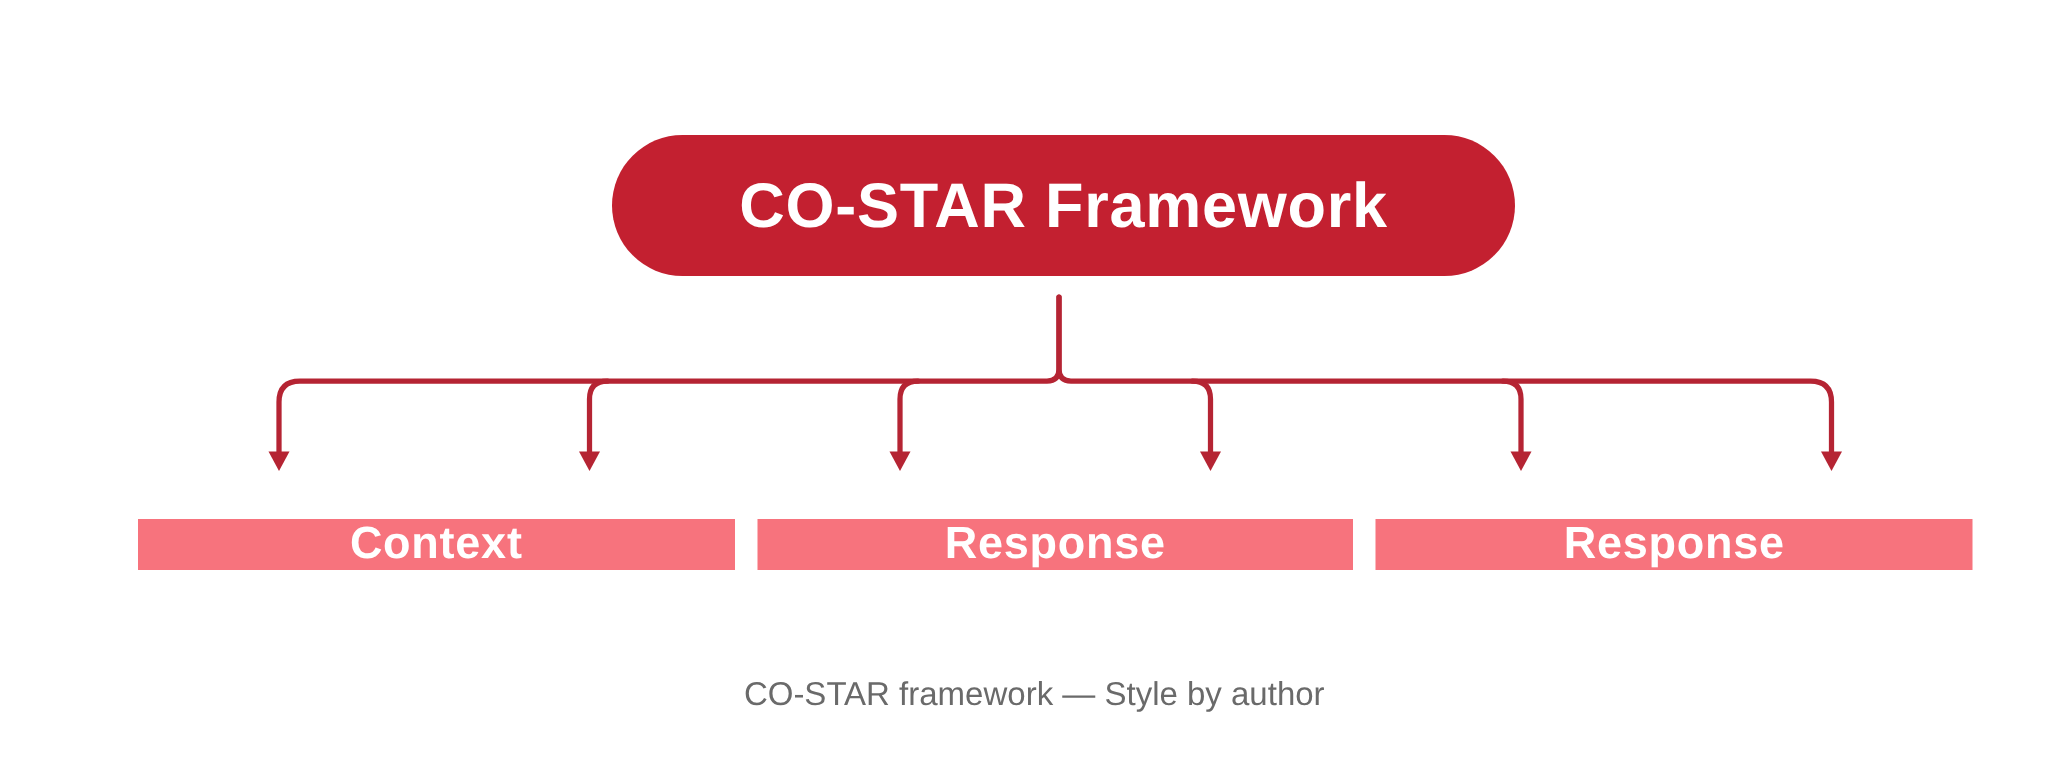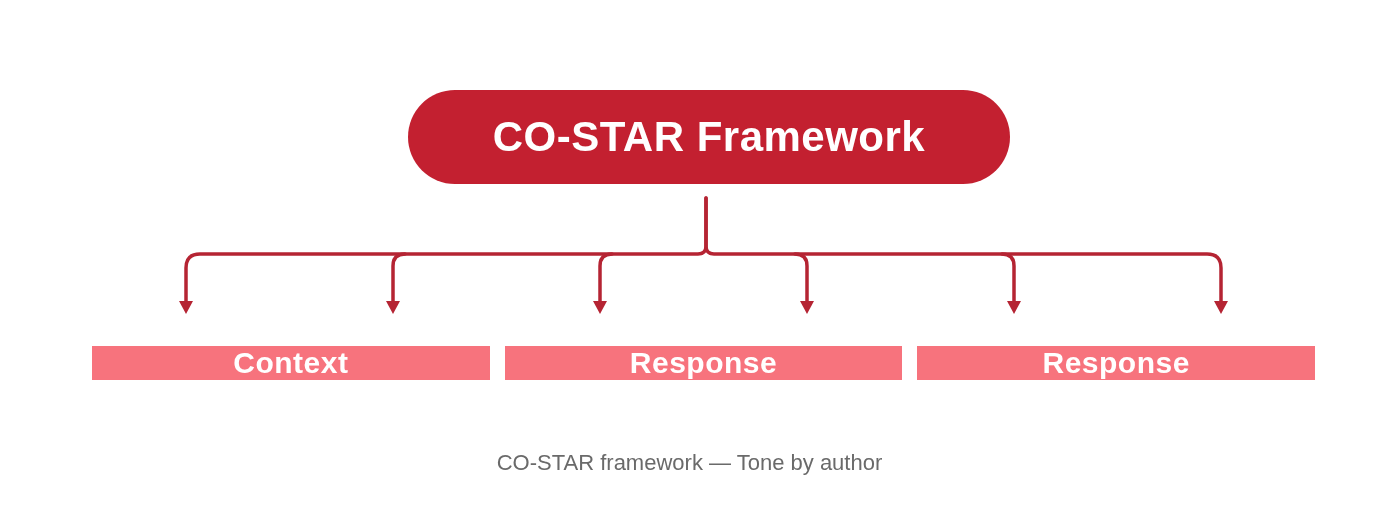--- a/index.html
+++ b/index.html
@@ -120,15 +120,15 @@
       <span class="label">Context</span>
     </div>
     <div class="child-node">
       <span class="label">Response</span>
     </div>
     <div class="child-node">
       <span class="label">Response</span>
     </div>
   </div>
 
-  <div class="caption">CO-STAR framework — Tone by author</div>
+  <div class="caption">CO-STAR framework — Style by author</div>
 
 </div>
 
 </body></html>

